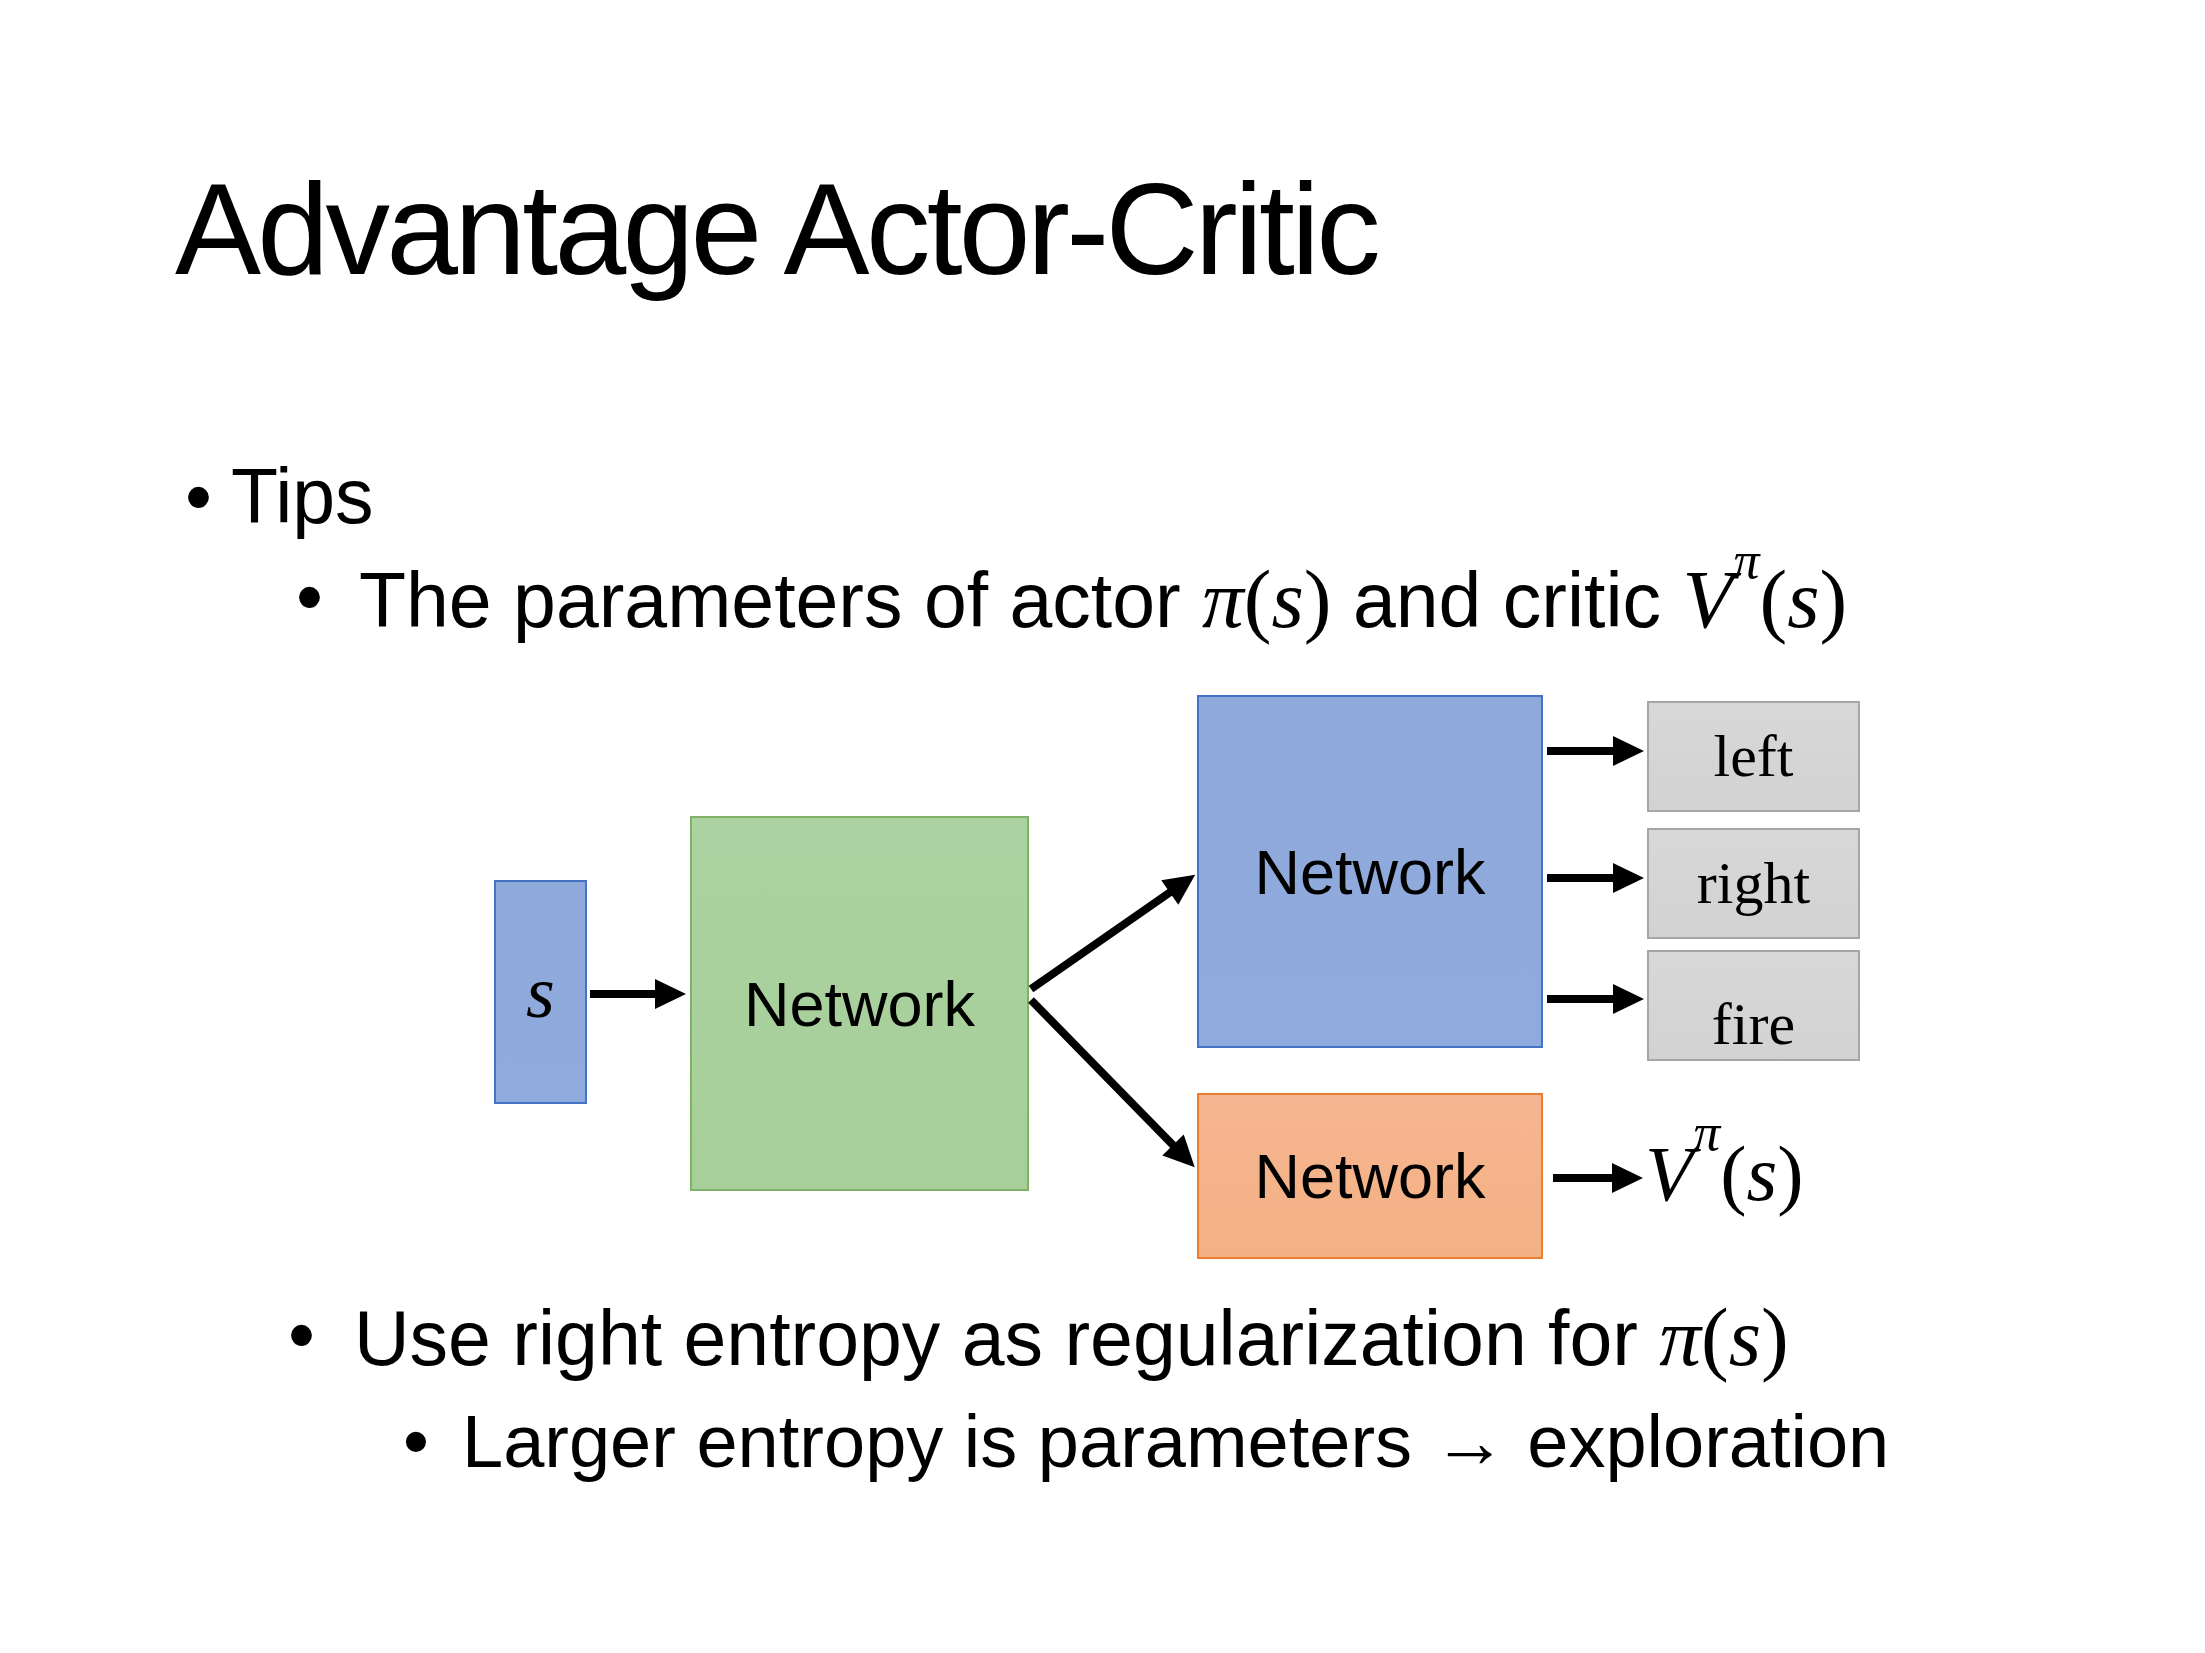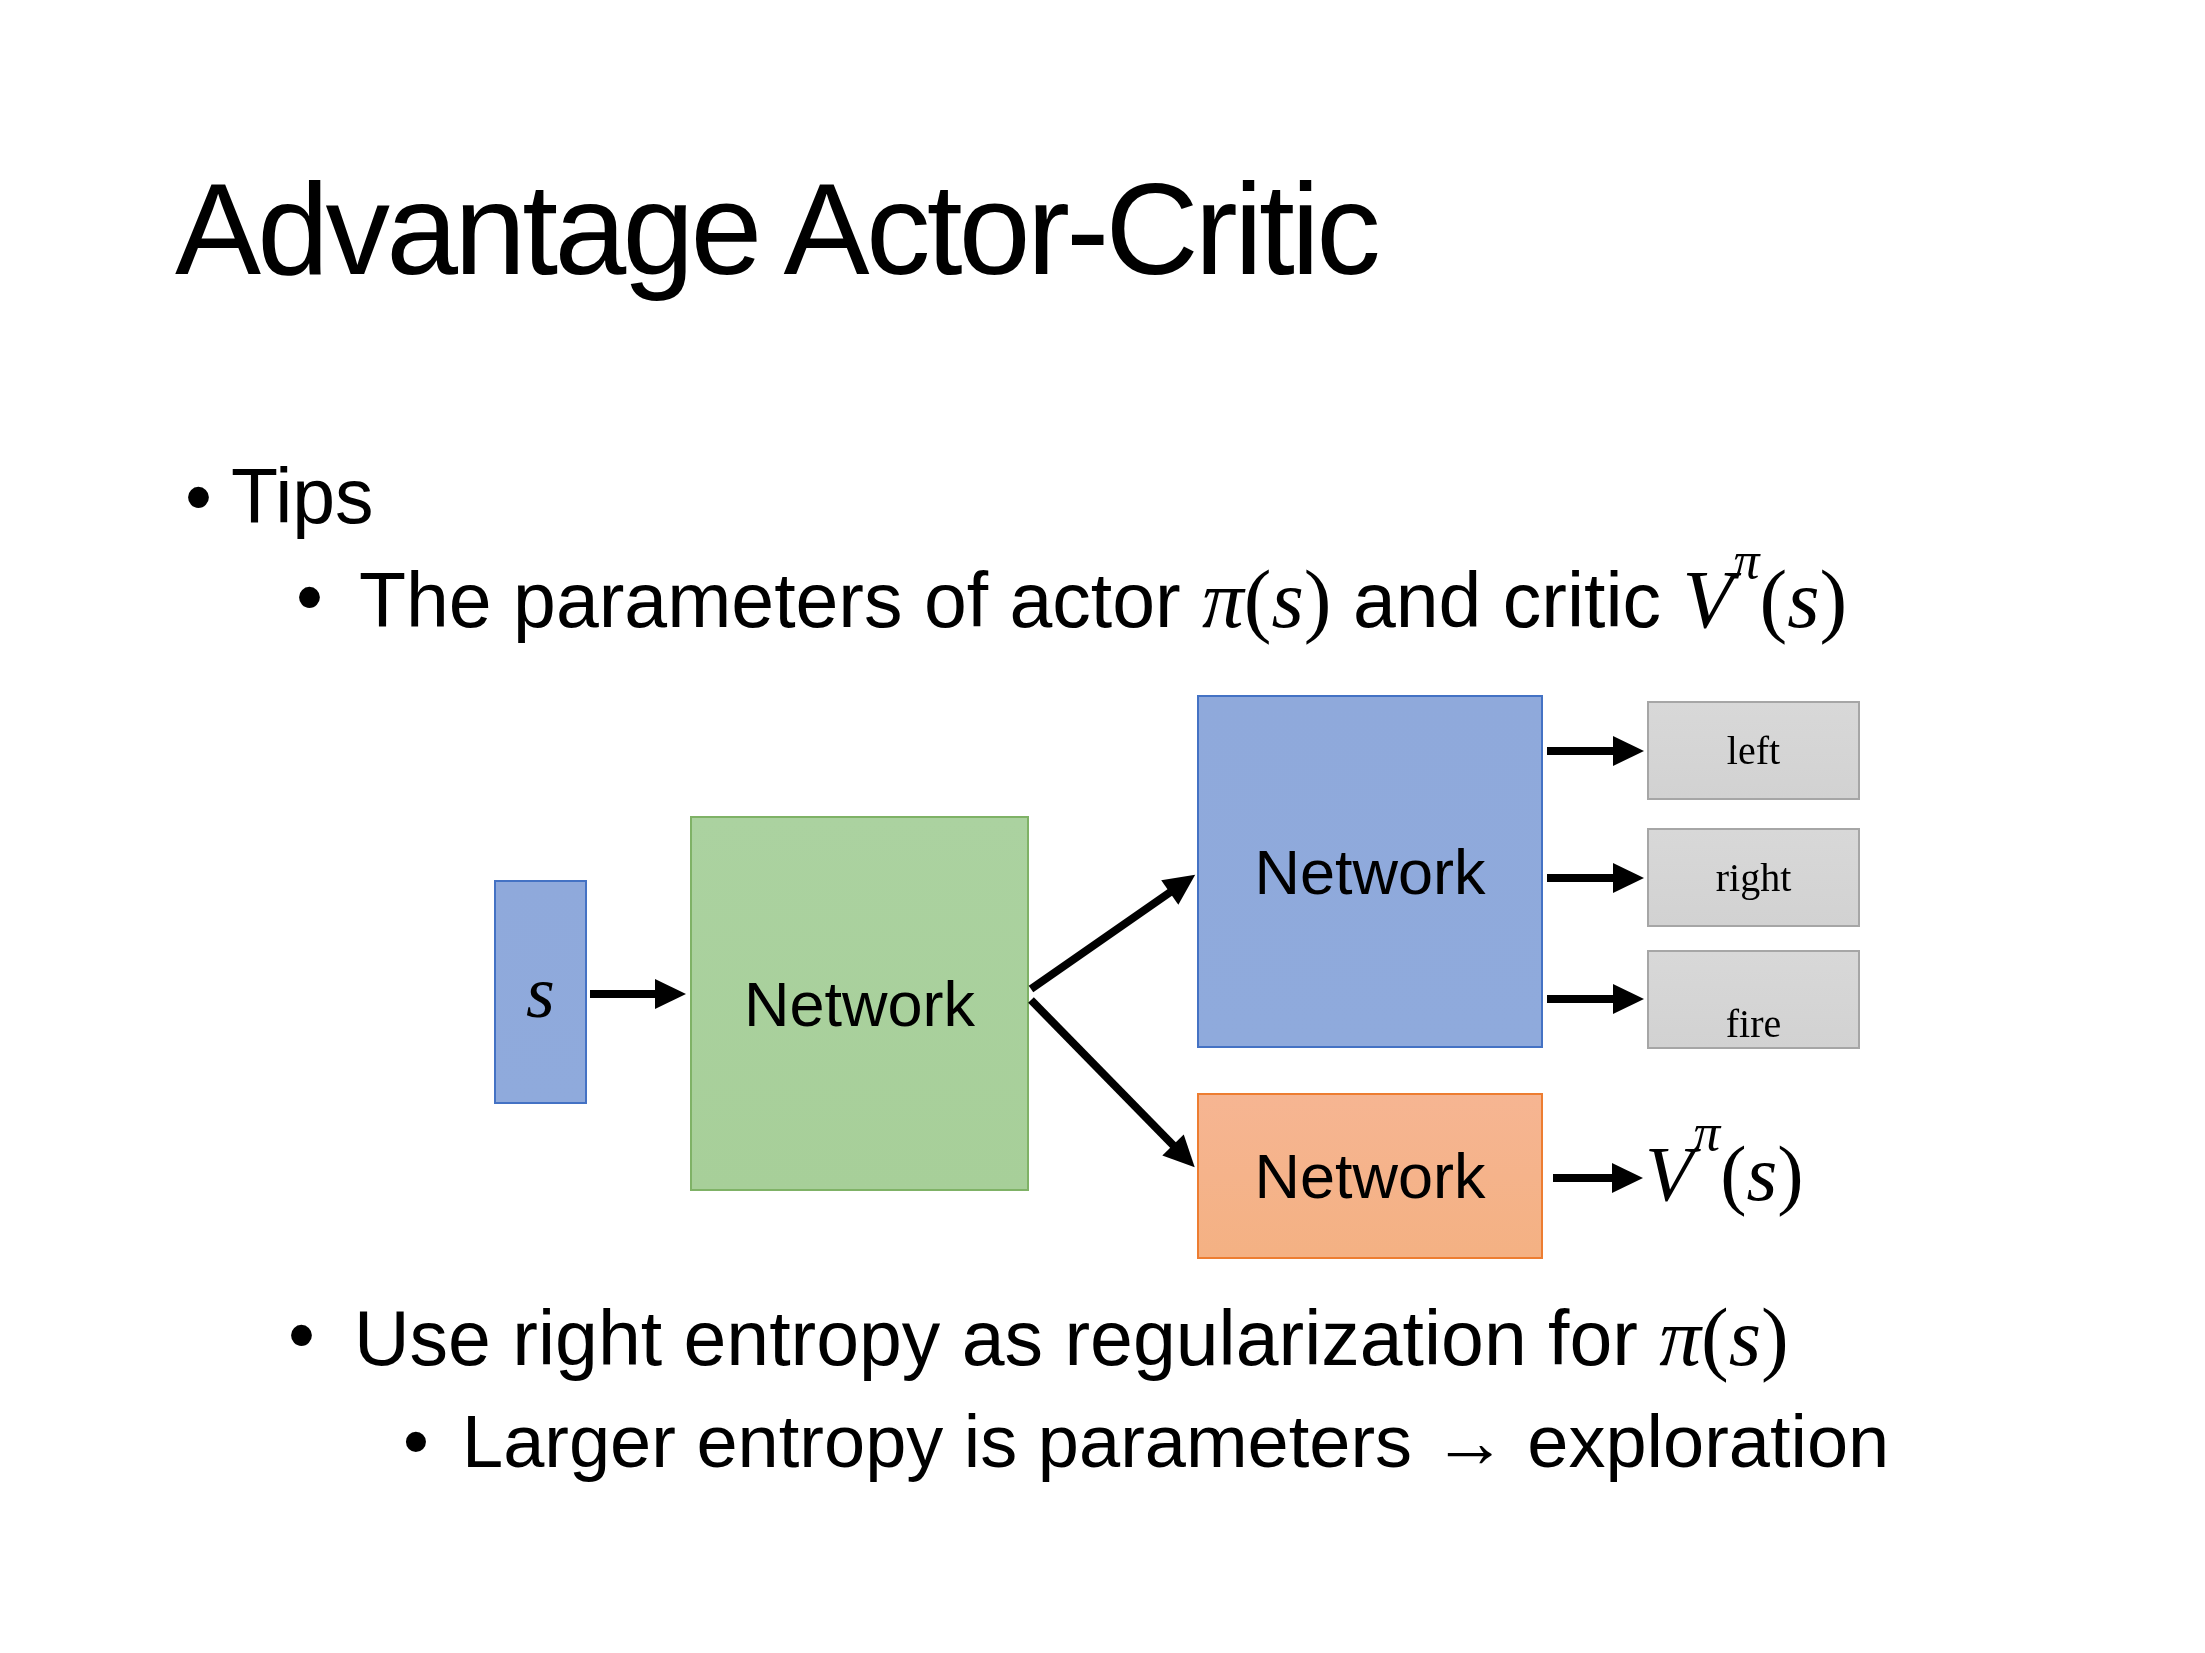--- a/index.html
+++ b/index.html
@@ -49,24 +49,24 @@
     background:linear-gradient(180deg,var(--blue-fill) 0%, var(--blue-fill2) 100%);
     border:2.2px solid var(--blue-border);
   }
   .critic-box{
     left:1197px;top:1093px;width:346px;height:166px;
     background:linear-gradient(180deg,var(--orange-fill) 0%, var(--orange-fill2) 100%);
     border:2.2px solid var(--orange-border);
   }
   .net-label{font-size:63px;}
   .action-box{
-    left:1647px;width:213px;height:99px;
+    left:1647px;width:213px;height:111px;
     background:linear-gradient(180deg,var(--gray-fill) 0%, var(--gray-fill2) 100%);
     border:2.2px solid var(--gray-border);
-    font-family:"Liberation Serif", serif;font-size:40px;
+    font-family:"Liberation Serif", serif;font-size:60px;
   }
   .action-left{top:701px;}
   .action-right{top:828px;justify-content:center;}
   .action-fire{top:950px;align-items:flex-end;}
   .v-out{
     position:absolute;left:1645px;top:1123px;
     font-family:"Liberation Serif", serif;font-style:italic;font-size:79px;line-height:1.3;
     white-space:nowrap;
   }
   .v-out .paren{font-style:normal;}

